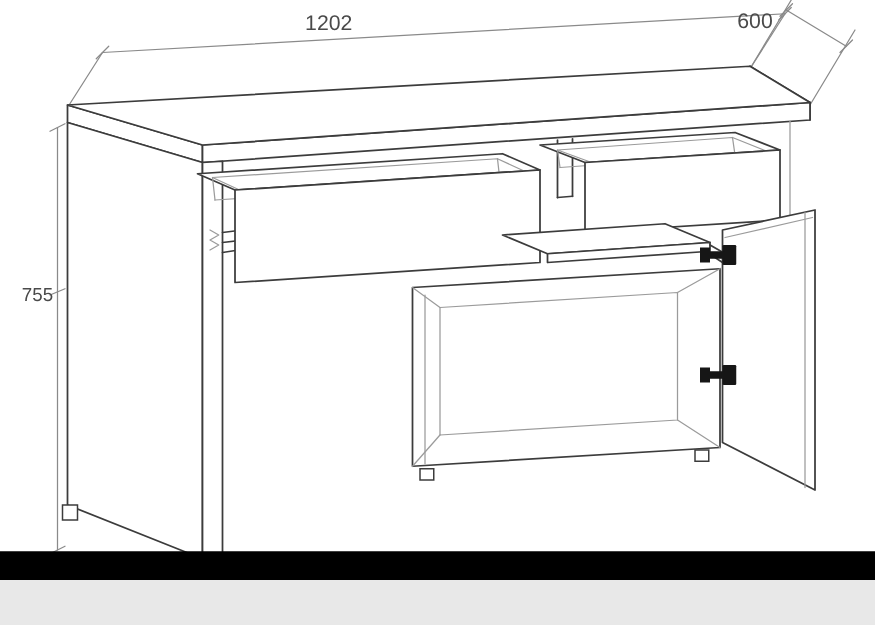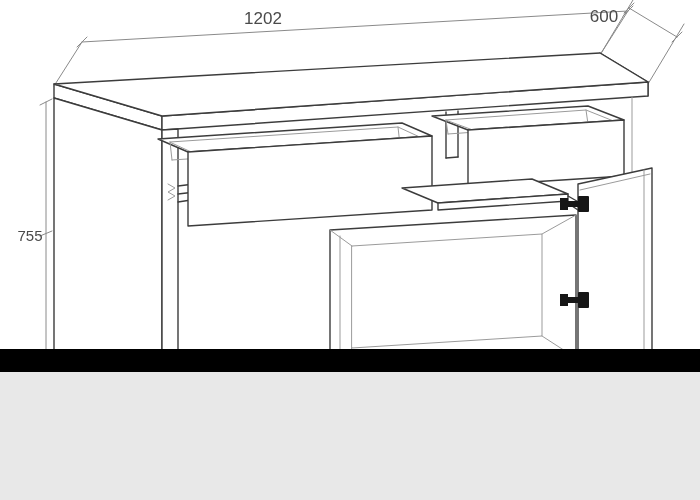--- a/index.html
+++ b/index.html
@@ -1,18 +1,18 @@
 <!DOCTYPE html>
 <html style="--background: #ffffff; --line-primary: #3c3c3c; --line-secondary: #9b9b9b; --dimension-line: #8a8a8a; --label-text: #4a4a4a; --hinge-fill: #161616; --footer-bar: #000000;"><head>
 <meta charset="utf-8">
 <style>
   html,body{margin:0;padding:0;background:#e8e8e8;}
   .canvas{
     position:relative;
-    width:700px;height:372px;
+    width:700px;height:464px;
     background:var(--background,#ffffff);
     overflow:hidden;
     font-family:"Liberation Sans", sans-serif;
     text-decoration:underline;
   }
   svg{position:absolute;top:0;left:0;}
   .stroke-main{fill:none;stroke:var(--line-primary,#3c3c3c);stroke-width:1.4;stroke-linejoin:round;stroke-linecap:round;}
   .stroke-light{fill:none;stroke:var(--line-secondary,#9b9b9b);stroke-width:1;stroke-linejoin:round;stroke-linecap:round;}
   .stroke-dim{fill:none;stroke:var(--dimension-line,#8a8a8a);stroke-width:1;stroke-linecap:round;}
   .face{fill:#ffffff;stroke:var(--line-primary,#3c3c3c);stroke-width:1.4;stroke-linejoin:round;}

